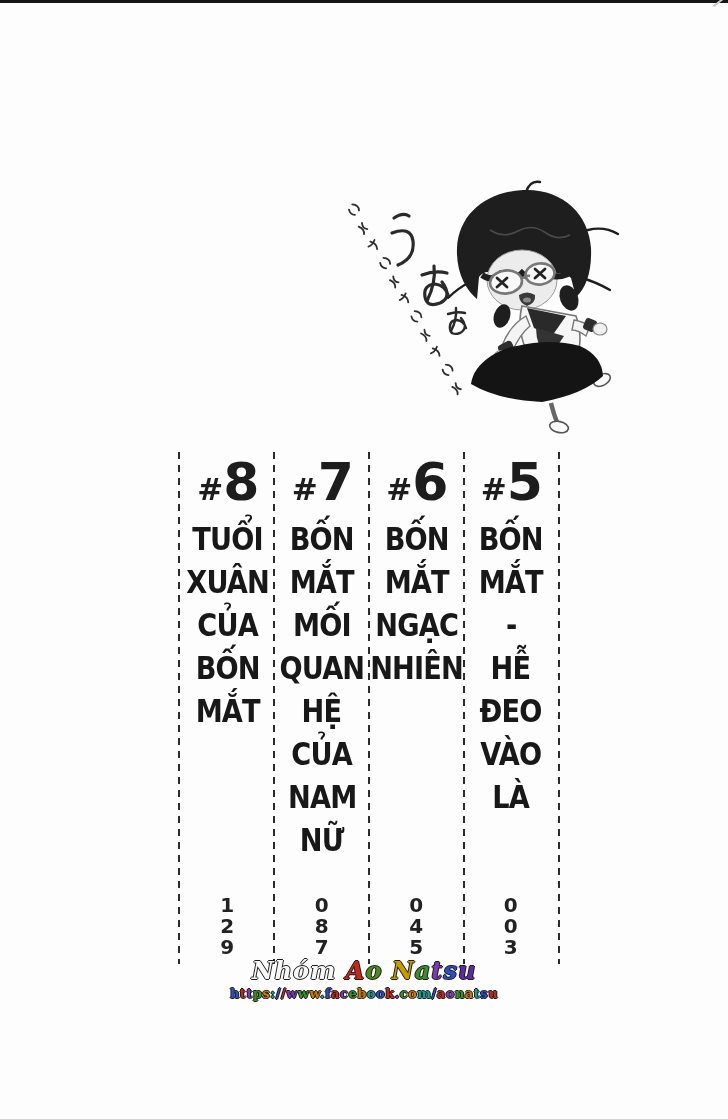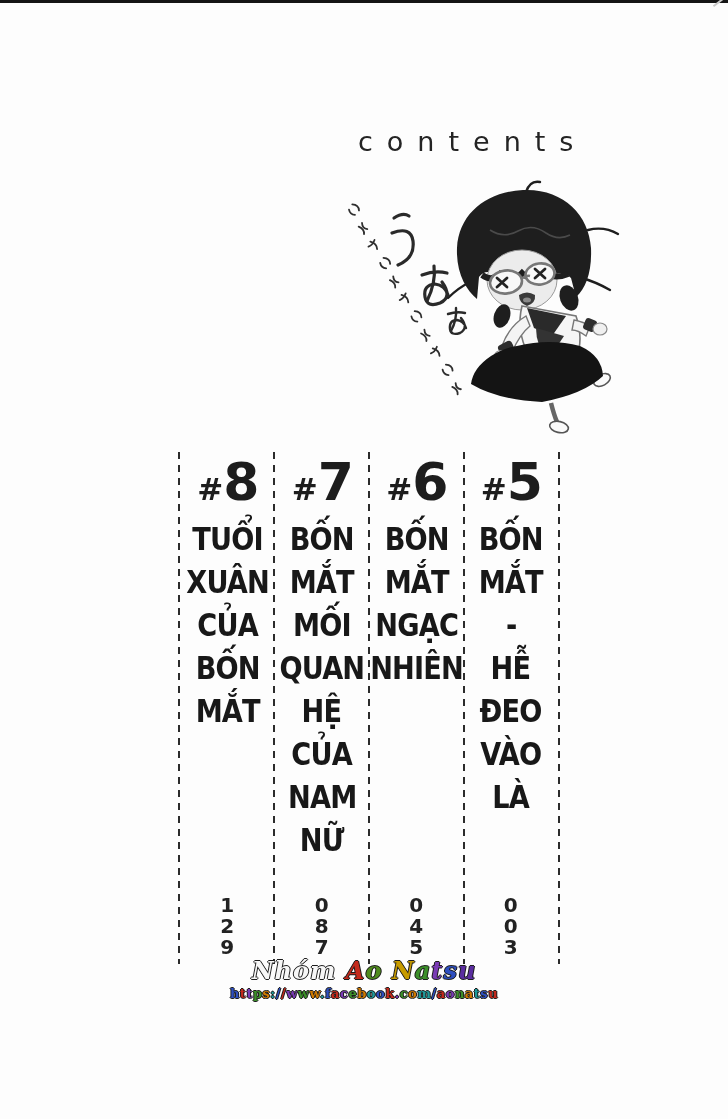--- a/index.html
+++ b/index.html
@@ -63,21 +63,20 @@
   }
 </style>
 </head>
 <body>
 
 <div class="page">
 
   <div class="top-rule"></div>
   <div class="corner-tick"></div>
 
-  <div class="contents-title">contents</div>
 
   <svg class="illustration" viewBox="0 0 330 262" aria-label="chibi schoolgirl in sailor uniform, bob hair, glasses with x-shaped dazzled eyes, leaning over">
 
     <g stroke="#2a2a2a" stroke-width="3.2" fill="none" stroke-linecap="round" stroke-linejoin="round" aria-label="うあぁ">
       <path d="M64,40 q9,-6 15,-2"></path>
       <path d="M62,55 q19,-7 21,8 q2,17 -15,24"></path>
       <path d="M92,97 q13,-5 25,-2"></path>
       <path d="M104,88 q2,17 -7,35"></path>
       <path d="M112,104 q11,15 -2,21 q-13,5 -15,-6 q-2,-12 10,-13 q10,1 13,11"></path>
       <path d="M118,136 q9,-3 17,-1" stroke-width="2.4"></path>

